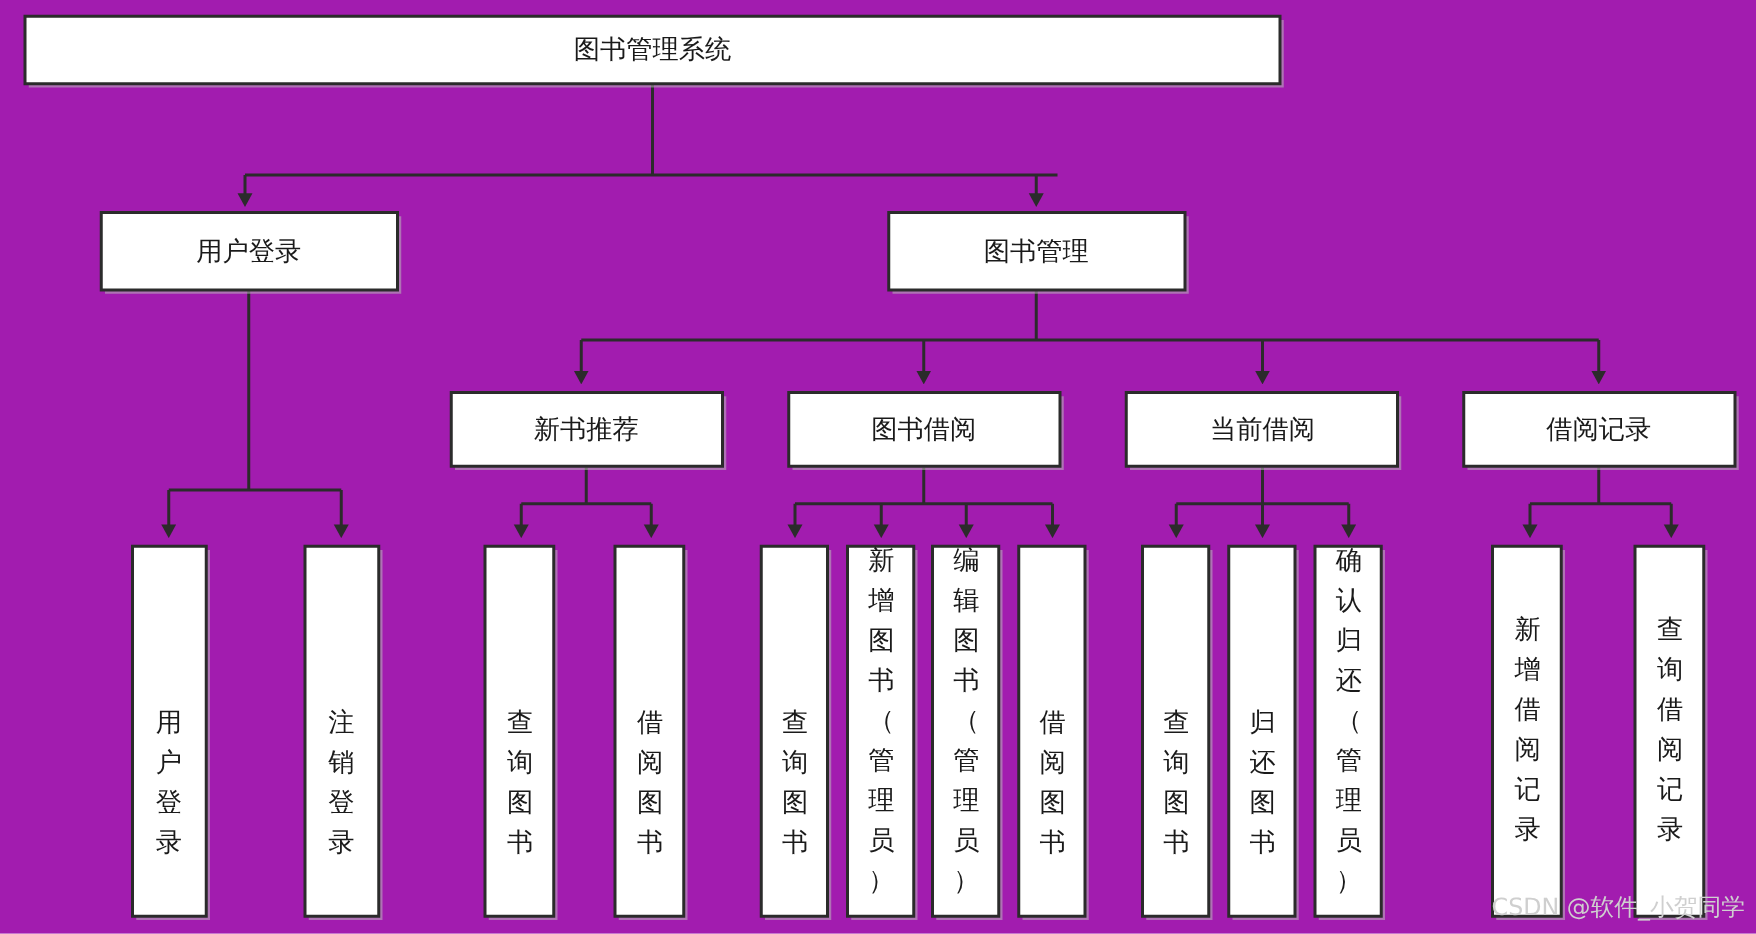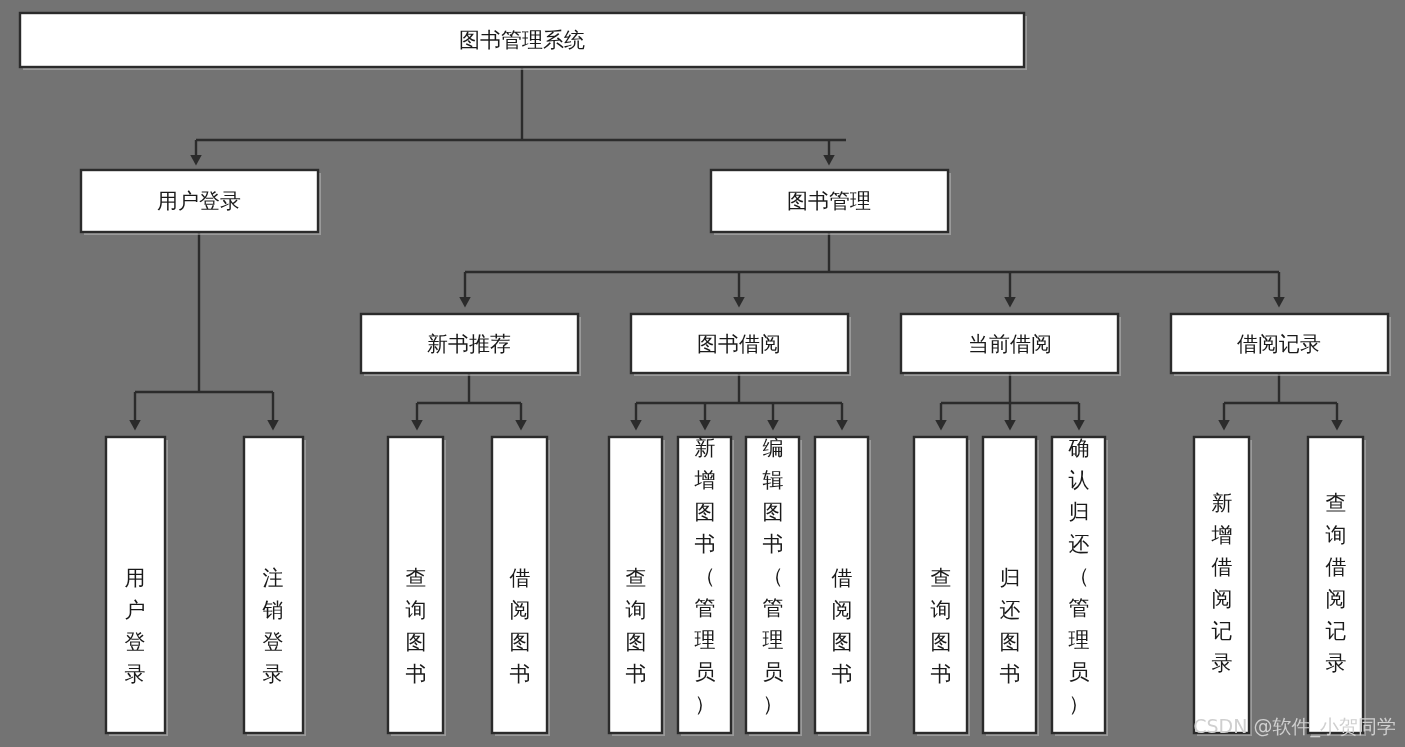--- a/index.html
+++ b/index.html
@@ -8,21 +8,21 @@
     padding: 0;
     background: #ffffff;
   }
   body {
     font-family: "DejaVu Sans", "Liberation Sans", sans-serif;
   }
   #diagram-root {
     position: relative;
     width: 1405px;
     height: 747px;
-    background: #737373;
+    background: #a21caf;
     overflow: hidden;
   }
   svg#chart-svg {
     position: absolute;
     left: 0;
     top: 0;
     width: 1405px;
     height: 747px;
     display: block;
   }

